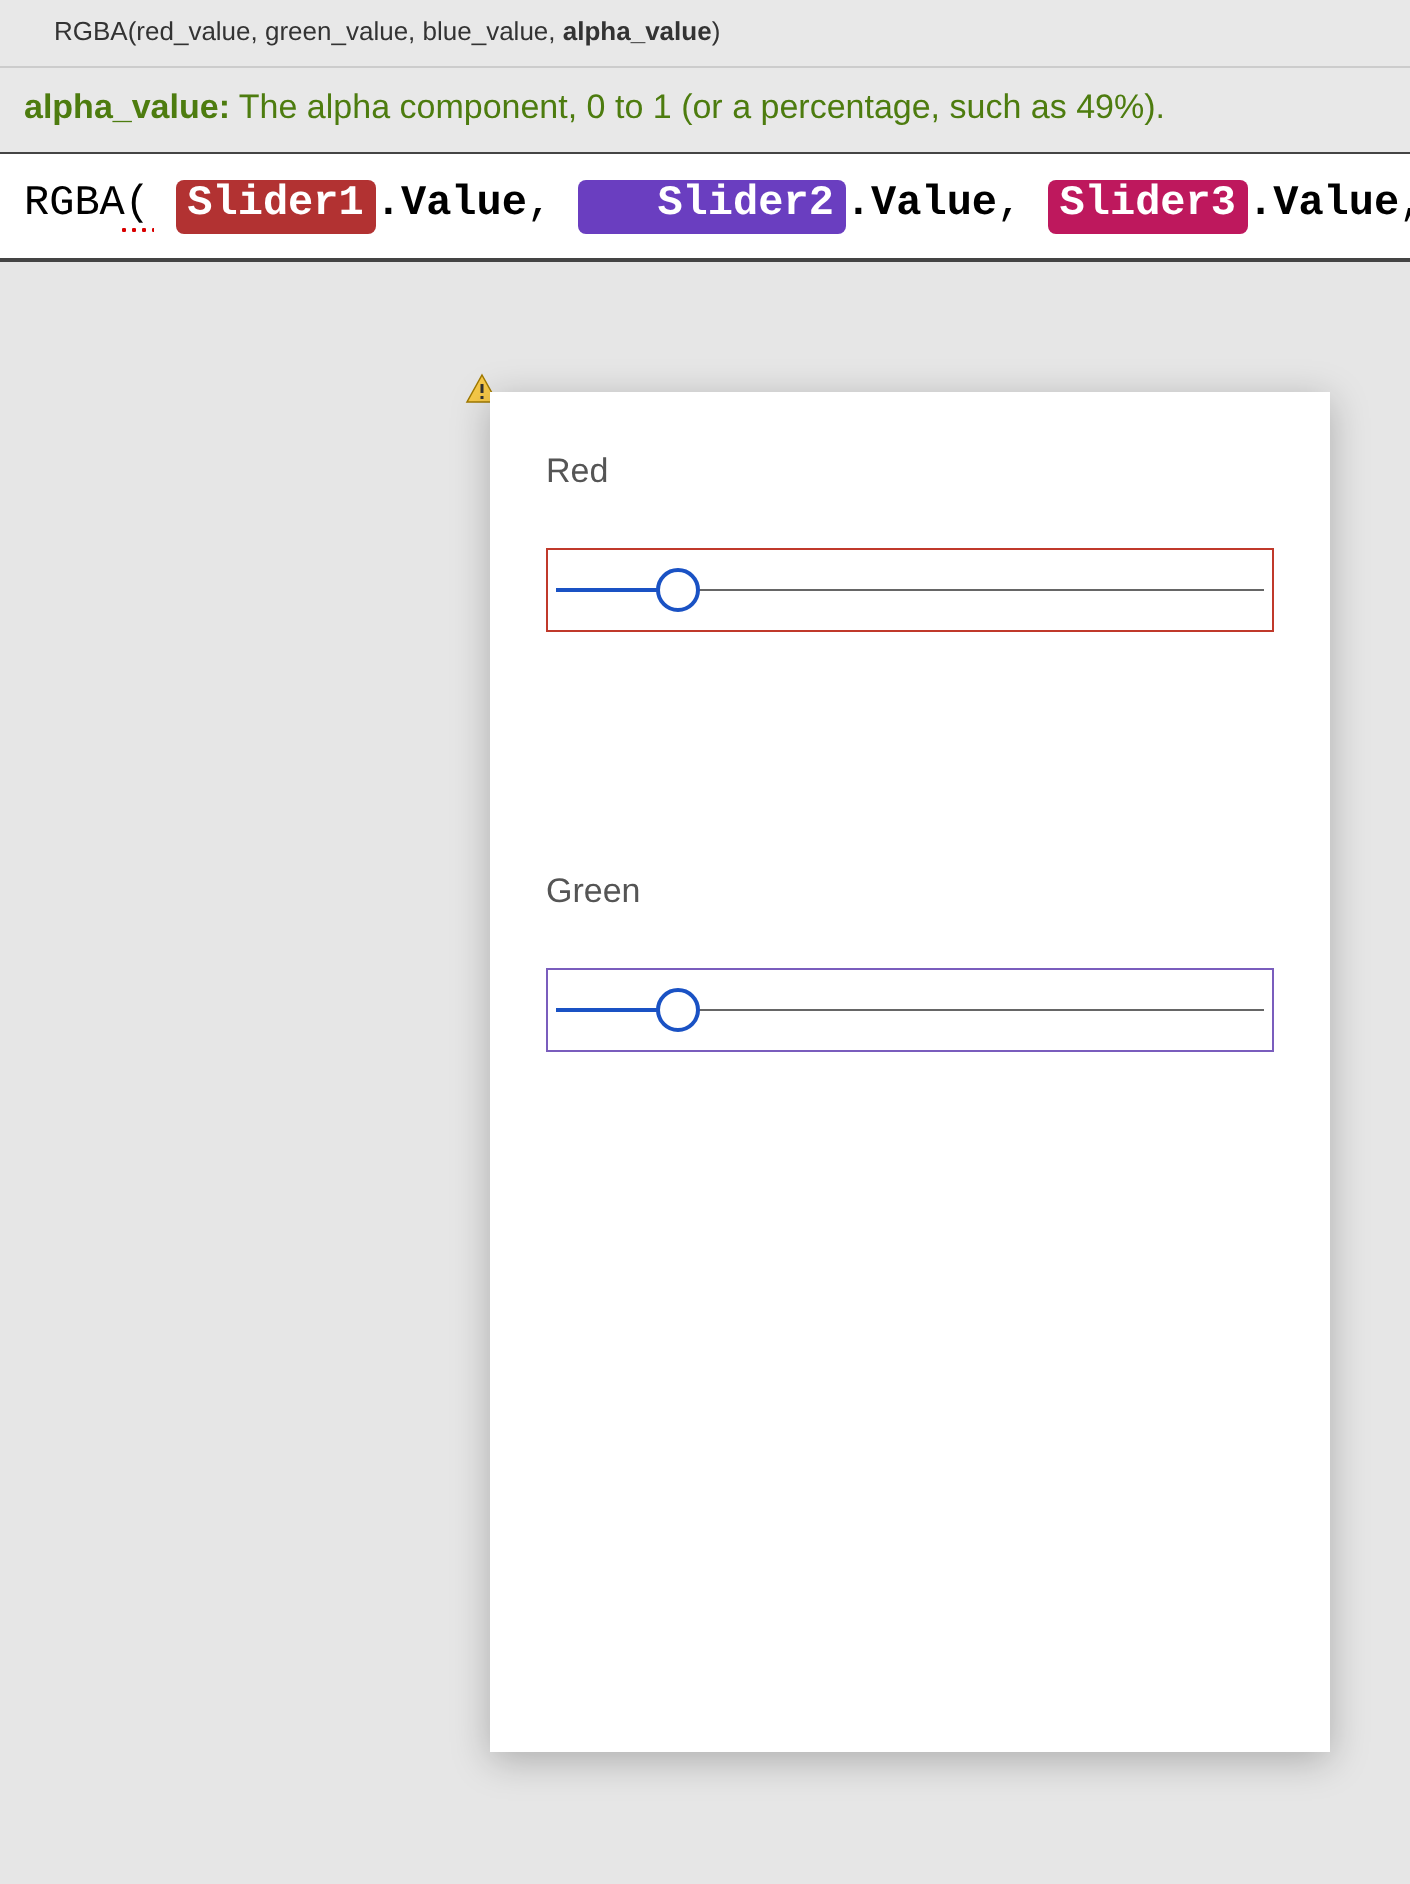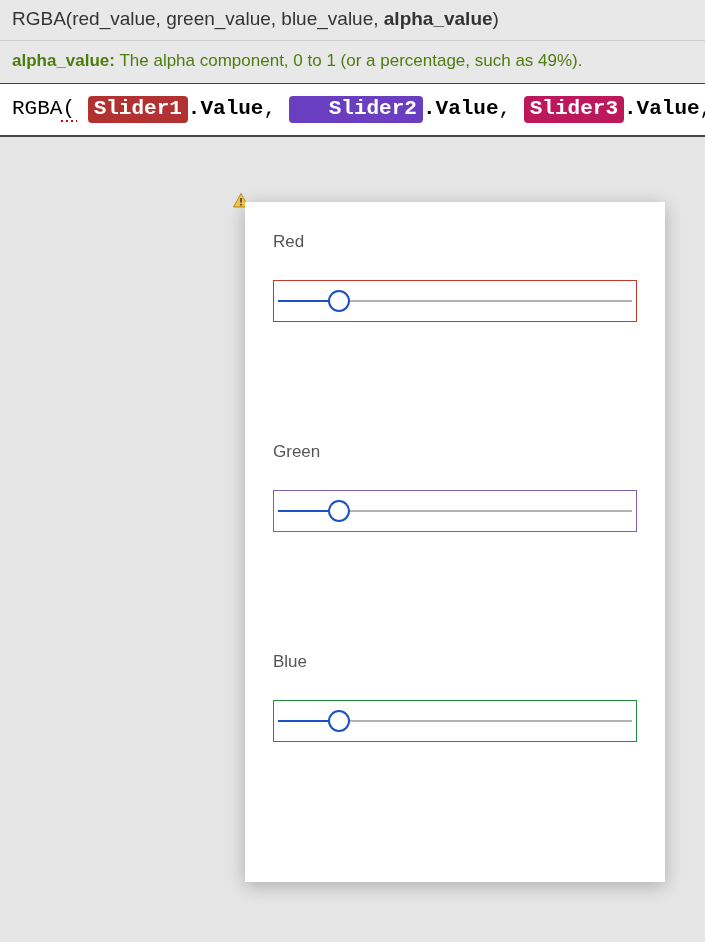--- a/index.html
+++ b/index.html
@@ -8,22 +8,22 @@
     width: 705px;
     height: 942px;
     font-family: "Segoe UI", Arial, sans-serif;
     background: #e6e6e6;
     overflow: hidden;
   }
 
   
   .tooltip-row {
     background: #e8e8e8;
-    padding: 8px 12px 10px 12px;
-    font-size: 19px;
+    padding: 8px 12px 10px 27px;
+    font-size: 13px;
     color: #333;
     border-bottom: 1px solid #ccc;
   }
   .param-row {
     background: #e8e8e8;
     padding: 10px 12px 12px 12px;
     font-size: 17px;
     color: #4d7c0f;
     border-bottom: 1px solid #444;
   }
@@ -191,23 +191,15 @@
 
     <div class="slider-group">
       <div class="slider-label">Green</div>
       <div class="slider-box purple">
         <div class="track"></div>
         <div class="track-fill" style="width:18%;"></div>
         <div class="thumb" style="left:18%;"></div>
       </div>
     </div>
 
-    <div class="slider-group">
-      <div class="slider-label">Blue</div>
-      <div class="slider-box green">
-        <div class="track"></div>
-        <div class="track-fill" style="width:18%;"></div>
-        <div class="thumb" style="left:18%;"></div>
-      </div>
-    </div>
 
   </div>
 </div>
 
 </body></html>

